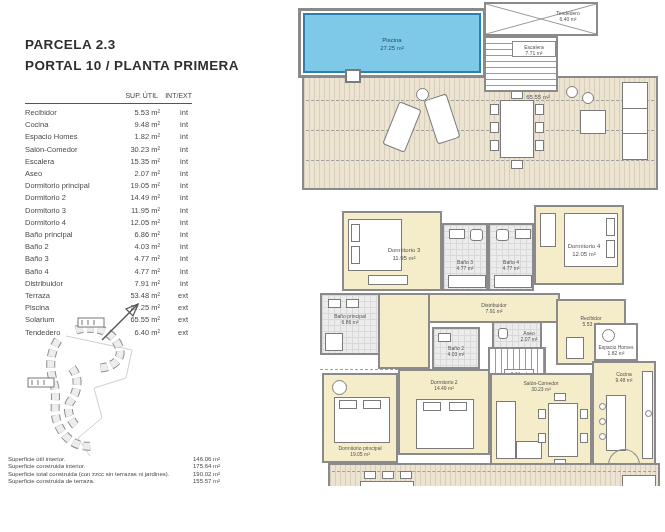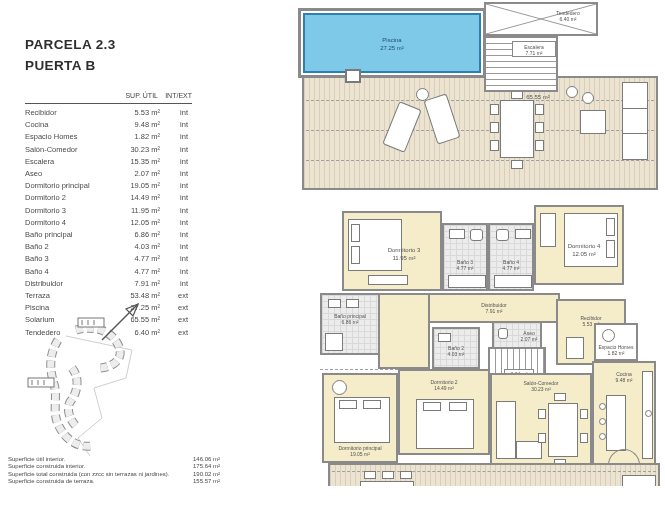--- a/index.html
+++ b/index.html
@@ -36,21 +36,21 @@
   .chip{position:absolute;background:#fff;border:1px solid #888;box-sizing:border-box;
         font-size:5px;line-height:6px;text-align:center;color:#555;}
 </style>
 </head>
 <body>
 
 <div class="page">
 
   <div class="title">
     <div>PARCELA 2.3</div>
-    <div>PUERTA B</div>
+    <div>PORTAL 10 / PLANTA PRIMERA</div>
   </div>
 
   <div class="thead">
     <span class="sp"></span>
     <span class="h1">SUP. ÚTIL</span>
     <span class="h2">INT/EXT</span>
   </div>
   <div class="trule"></div>
 
   <div class="ttable">

